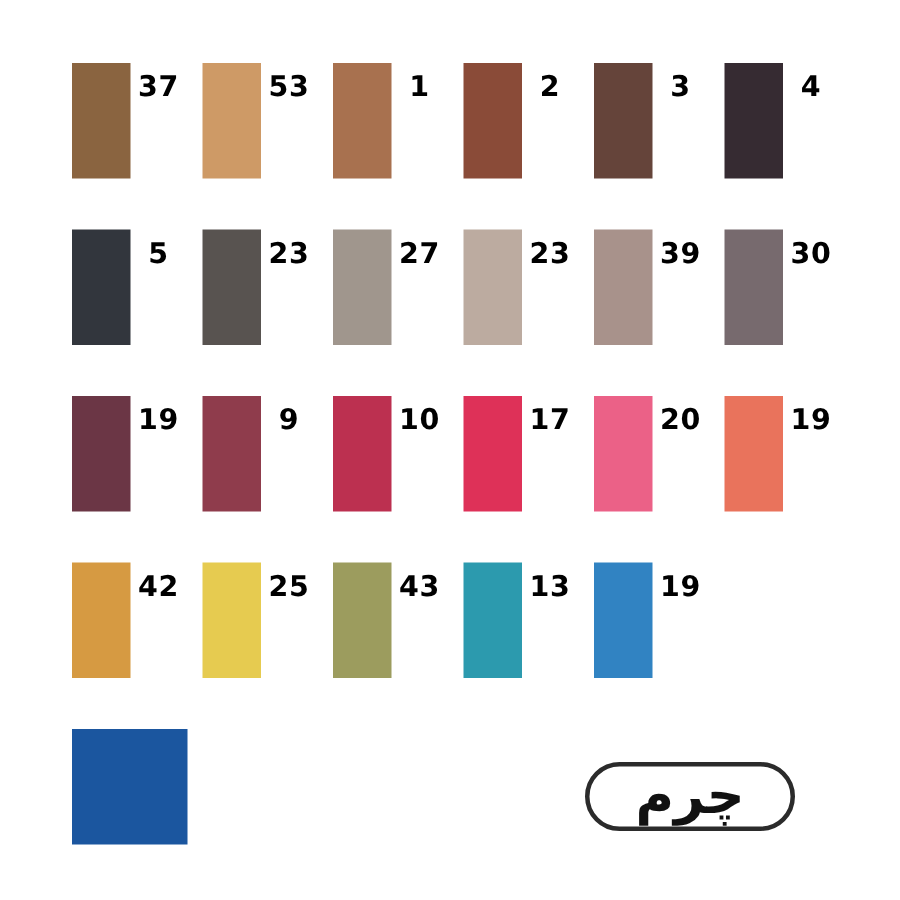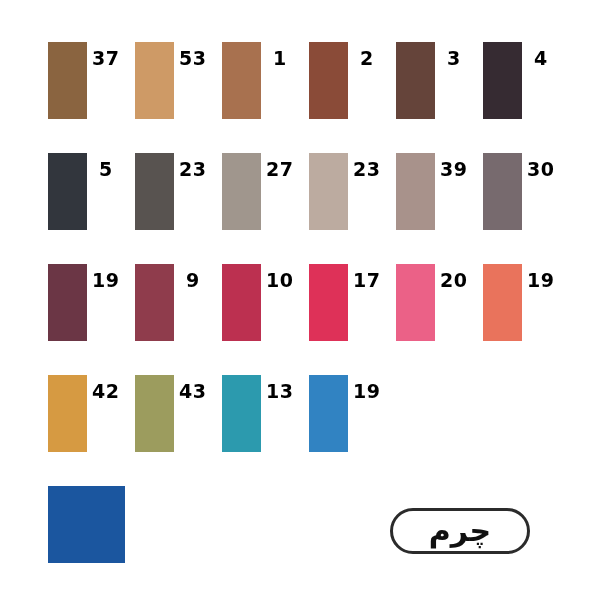--- a/index.html
+++ b/index.html
@@ -55,21 +55,21 @@
     height: 46px;
     box-sizing: border-box;
     border: 3px solid #2b2b2b;
     border-radius: 24px;
     background: #ffffff;
     display: flex;
     align-items: center;
     justify-content: center;
   }
   #brand-badge-text {
-    font-size: 30px;
+    font-size: 35px;
     font-weight: bold;
     color: #111111;
     direction: rtl;
     unicode-bidi: bidi-override;
     line-height: 1;
     font-family: "DejaVu Sans", "Liberation Sans", sans-serif;
   }
 </style>
 </head>
 <body>
@@ -152,20 +152,24 @@
         <div class="swatch-chip" style="background-color: rgb(233, 115, 92);"></div>
         <div class="swatch-label">19</div>
       </div>
     </div>
     <div class="swatch-row">
       <div class="swatch-cell">
         <div class="swatch-chip" style="background-color: rgb(214, 154, 66);"></div>
         <div class="swatch-label">42</div>
       </div>
       <div class="swatch-cell">
+        <div class="swatch-chip" style="background-color: rgb(230, 203, 80);"></div>
+        <div class="swatch-label">25</div>
+      </div>
+      <div class="swatch-cell">
         <div class="swatch-chip" style="background-color: rgb(156, 156, 94);"></div>
         <div class="swatch-label">43</div>
       </div>
       <div class="swatch-cell">
         <div class="swatch-chip" style="background-color: rgb(44, 154, 174);"></div>
         <div class="swatch-label">13</div>
       </div>
       <div class="swatch-cell">
         <div class="swatch-chip" style="background-color: rgb(49, 131, 194);"></div>
         <div class="swatch-label">19</div>

